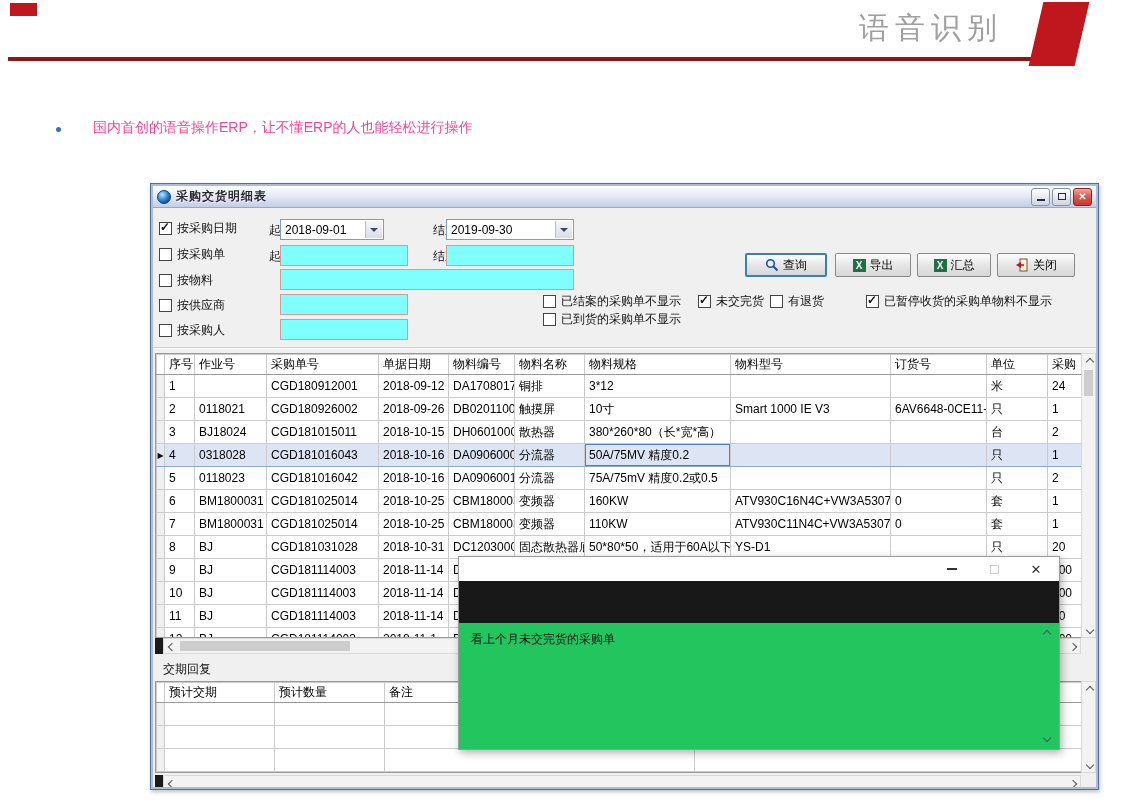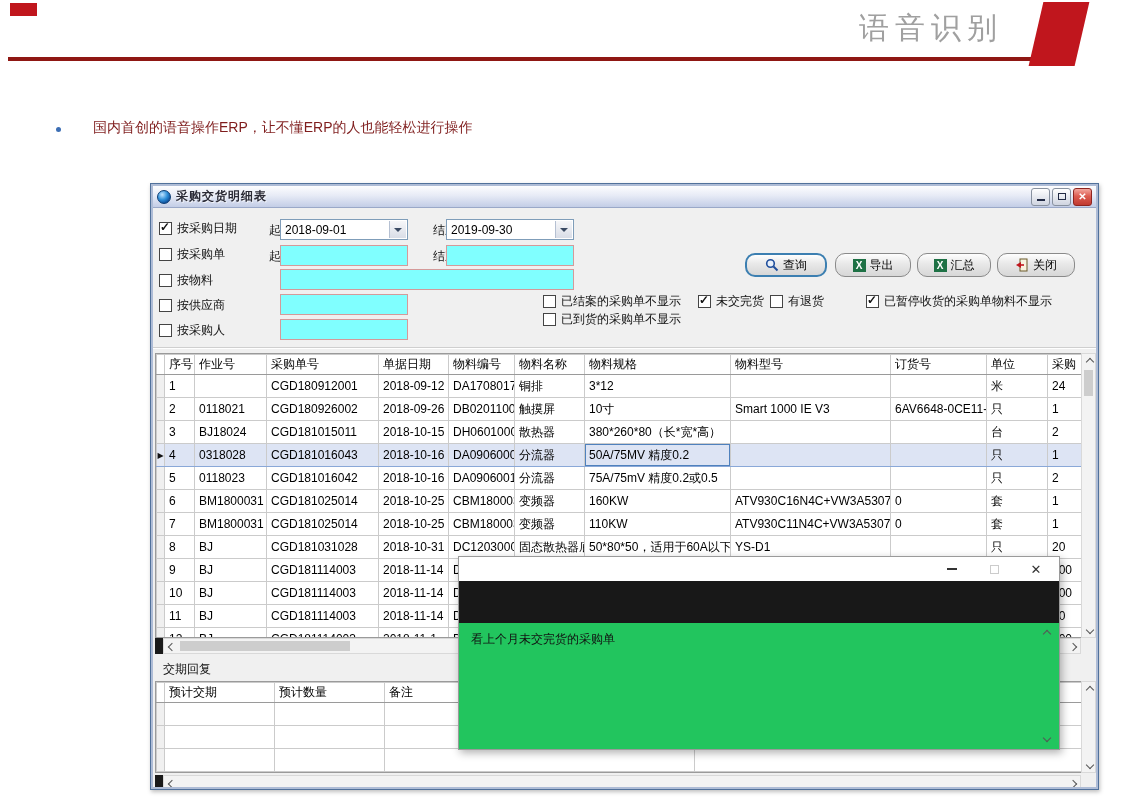--- a/index.html
+++ b/index.html
@@ -7,21 +7,21 @@
               font-family:"Liberation Sans", sans-serif; }
 
   
   .hdr-redsquare { position:absolute; left:10px; top:3px; width:27px; height:13px; background:#c0161d; }
   .hdr-title { position:absolute; right:126px; top:8px; font-family:"Liberation Serif", serif;
                font-size:30px; color:#a0a0a0; letter-spacing:6px; }
   .hdr-line { position:absolute; left:8px; top:57px; width:1040px; height:4px; background:#8f1713; }
   .hdr-para { position:absolute; left:1036px; top:2px; width:46px; height:64px;
               background:#c0161d; transform:skewX(-13deg); }
   .bullet-dot { position:absolute; left:56px; top:127px; width:5px; height:5px; border-radius:50%; background:#3c6eb4; }
-  .bullet-text { position:absolute; left:93px; top:119px; font-size:14px; color:#7f1d1d;text-align:center; }
+  .bullet-text { position:absolute; left:93px; top:119px; font-size:14px; color:#ec4899;text-align:center; }
 
   
   .win { position:absolute; left:150px; top:183px; width:949px; height:607px;
          border:1px solid #51719b; background:#aebcd6; box-shadow:1px 2px 4px rgba(0,0,0,.25); }
   .win-titlebar { position:absolute; left:2px; top:2px; right:2px; height:22px;
          background:linear-gradient(#fdfdfe 0%, #e7ebf6 45%, #c3cde6 100%);
          border-bottom:1px solid #9aa8c8; display:flex; align-items:center; padding:0 4px; }
   .globe { width:14px; height:14px; border-radius:50%;
            background:radial-gradient(circle at 35% 30%, #bfe3ff, #2f8fd8 45%, #11539e 75%, #083a78);
            border:1px solid #0b3c72; flex:none; }
@@ -49,21 +49,21 @@
   .combo .dd { position:absolute; right:1px; top:1px; bottom:1px; width:17px;
                background:linear-gradient(#f6f7f9,#d9dde7); border-left:1px solid #b5c0d2;
                display:flex; align-items:center; justify-content:center; }
   .combo .dd i { width:0; height:0; border-left:4px solid transparent; border-right:4px solid transparent;
                  border-top:4px solid #3a4a63; }
   .cyanfield { position:absolute; height:21px; background:#80ffff; border:1px solid #d49a9a; }
   .filter-sep { position:absolute; left:0; right:0; top:139px; height:2px;
                 border-top:1px solid #cfcfcf; border-bottom:1px solid #ffffff; }
 
   
-  .toolbtn { position:absolute; top:45px; height:24px; border:1px solid #8a8a8a; border-radius:10px;
+  .toolbtn { position:absolute; top:45px; height:24px; border:1px solid #8a8a8a; border-radius:2px;
              background:linear-gradient(#fefefe,#e8e8e8 45%,#d7d7d7); font-size:12px; color:#000;
              display:flex; align-items:center; justify-content:center; gap:4px; }
   .toolbtn.primary { border:2px solid #3c7fb1; }
   .icon-excel { width:13px; height:13px; background:#1e7145; color:#fff; font-size:10px; font-weight:bold;
                 line-height:13px; text-align:center; flex:none; }
 
   
   .opt { position:absolute; display:flex; align-items:center; font-size:12px; color:#111; }
 
   
@@ -136,21 +136,21 @@
 
   <div class="win-content">
 
     <div class="frow" style="top:10px">
       <span class="cb on">
           <span class="mark">✓</span>
         </span>
       <span class="cb-label">按采购日期</span>
     </div>
     <span class="field-label" style="left:100px; top:14px">起始</span>
-    <div class="combo" style="left:127px; top:11px; width:128px">
+    <div class="combo" style="left:127px; top:11px; width:104px">
       <span>2018-09-01</span>
       <span class="dd">
           <i></i>
         </span>
     </div>
     <span class="field-label" style="left:264px; top:14px">结束</span>
     <div class="combo" style="left:293px; top:11px; width:128px">
       <span>2019-09-30</span>
       <span class="dd">
           <i></i>

